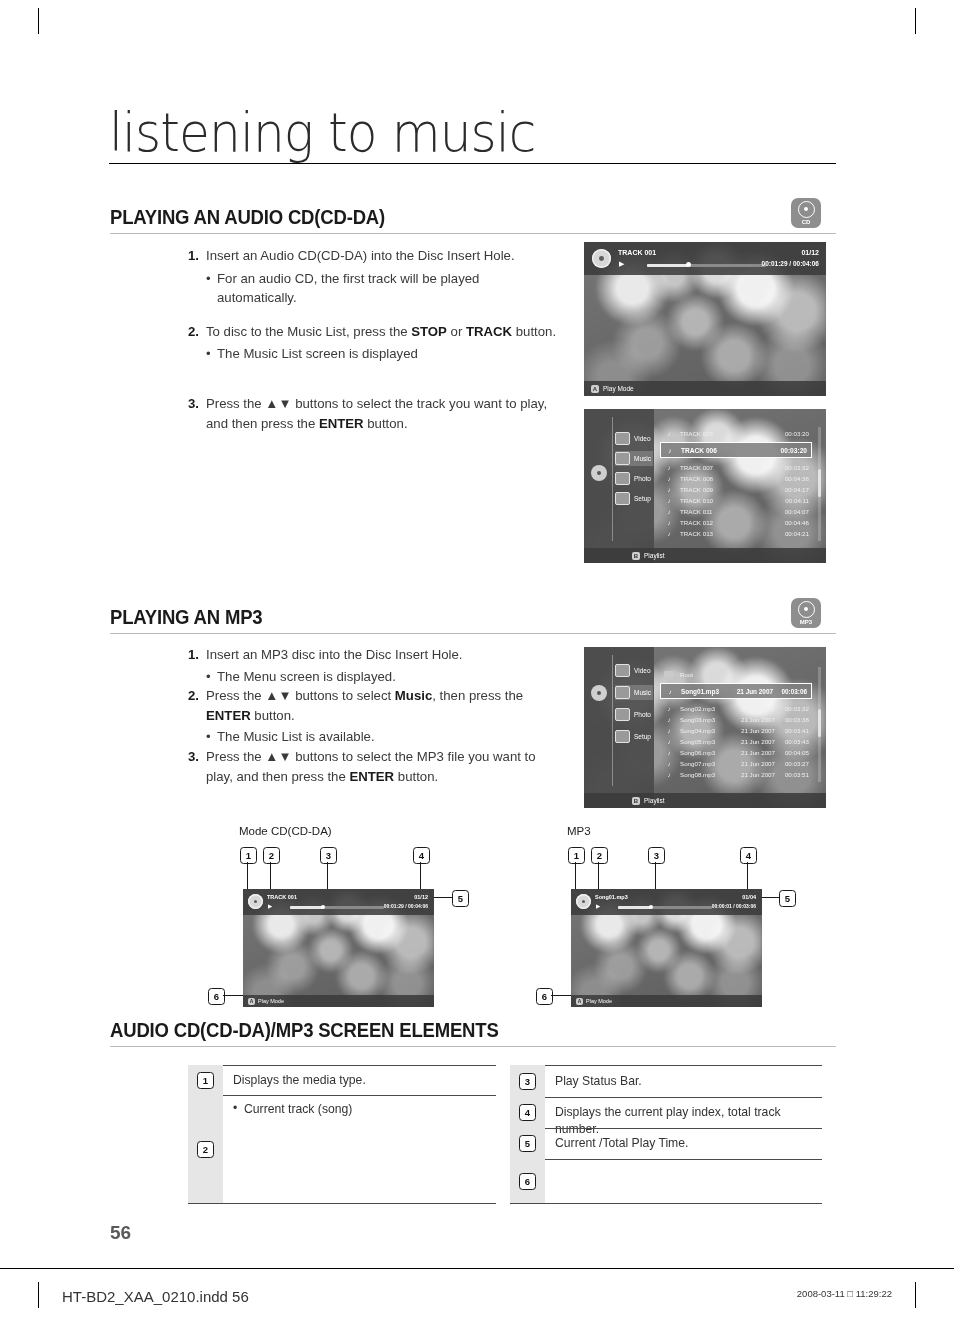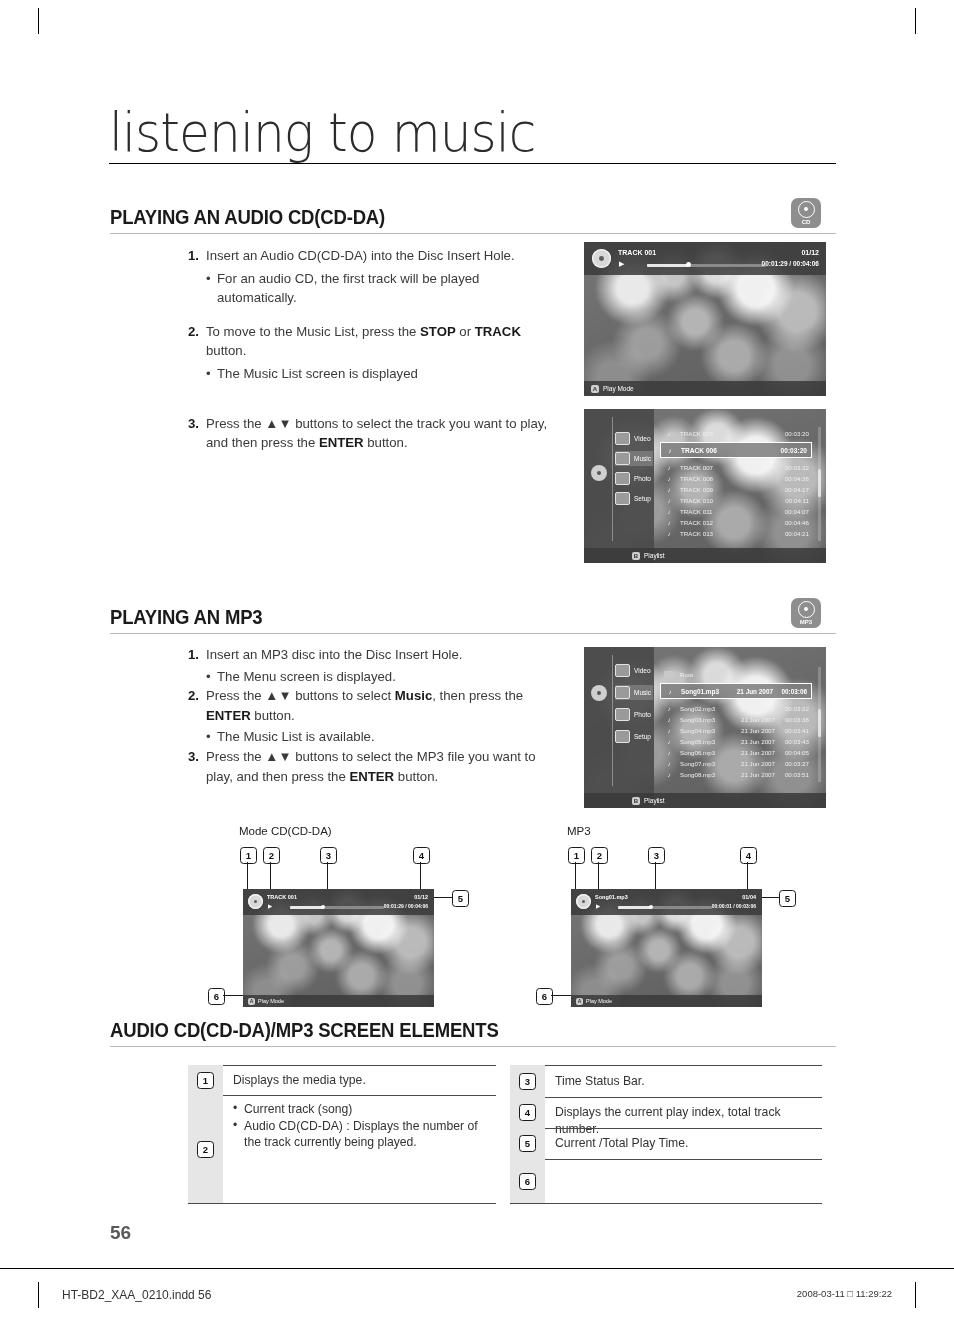--- a/index.html
+++ b/index.html
@@ -132,21 +132,21 @@
         background:#fff;font-size:9.5px;font-weight:bold;display:flex;
         align-items:center;justify-content:center;color:#111;}
   .tcell{position:absolute;font-size:12.2px;line-height:16.5px;color:#333;}
   .tcell ul{margin:0;padding:0;list-style:none;}
   .tcell li{position:relative;padding-left:11px;margin-bottom:0;}
   .tcell li:before{content:"•";position:absolute;left:0;top:-1px;}
 
   
   .pageno{position:absolute;left:110px;top:1222px;font-size:19px;font-weight:bold;color:#5a5a5a;}
   .foot-rule{position:absolute;left:0;top:1268px;width:954px;height:1px;background:#000;}
-  .foot-l{position:absolute;left:62px;top:1288px;font-size:12px;color:#333;}
+  .foot-l{position:absolute;left:62px;top:1288px;font-size:15px;color:#333;}
   .foot-r{position:absolute;right:62px;top:1288px;font-size:9.5px;color:#333;text-align:right;}
 </style>
 </head>
 <body>
 
 <div class="page">
 
   <div class="cmark" style="left:38px;top:8px;width:1px;height:26px;"></div>
   <div class="cmark" style="left:915px;top:8px;width:1px;height:26px;"></div>
   <div class="cmark" style="left:38px;top:1282px;width:1px;height:26px;"></div>
@@ -170,21 +170,21 @@
       </div>
     <div class="sub" style="margin-top:3px;">
         <div class="dot">•</div>
         <div class="stxt">For an audio CD, the first track will be played automatically.</div>
       </div>
 
     <div class="gap"></div>
 
     <div class="step">
         <div class="num">2.</div>
-      <div class="txt"><span>To move to the Music List, press the </span><span class="b">STOP</span><span> or </span><span class="b">TRACK</span><span> button.</span></div>
+      <div class="txt"><span>To disc to the Music List, press the </span><span class="b">STOP</span><span> or </span><span class="b">TRACK</span><span> button.</span></div>
       </div>
     <div class="sub" style="margin-top:3px;">
         <div class="dot">•</div>
         <div class="stxt">The Music List screen is displayed</div>
       </div>
 
     <div class="gap" style="height:30px;"></div>
 
     <div class="step">
         <div class="num">3.</div>
@@ -487,33 +487,32 @@
       <div>Displays the media type.</div>
       </div>
     <div class="hline" style="left:0;top:30px;width:308px;"></div>
 
     <div class="numcell" style="left:0;top:30px;height:108px;">
       <div class="tnum">2</div>
       </div>
     <div class="tcell" style="left:45px;top:36px;width:252px;">
       <ul>
         <li>Current track (song)</li>
-        <li>Audio CD(CD-DA) : Displays the number of the track currently being played.</li>
       </ul>
       </div>
     <div class="hline" style="left:0;top:138px;width:308px;"></div>
   </div>
 
   <div class="tbl" style="left:510px;top:1065px;width:312px;height:138px;">
     <div class="hline" style="left:0;top:0;width:312px;"></div>
     <div class="numcell" style="left:0;top:0;height:32px;">
       <div class="tnum">3</div>
       </div>
     <div class="tcell" style="left:45px;top:8px;width:258px;">
-      <div>Time Status Bar.</div>
+      <div>Play Status Bar.</div>
       </div>
     <div class="hline" style="left:0;top:32px;width:312px;"></div>
 
     <div class="numcell" style="left:0;top:32px;height:31px;">
       <div class="tnum">4</div>
       </div>
     <div class="tcell" style="left:45px;top:39px;width:262px;">
       <div>Displays the current play index, total track number.</div>
       </div>
     <div class="hline" style="left:0;top:63px;width:312px;"></div>

